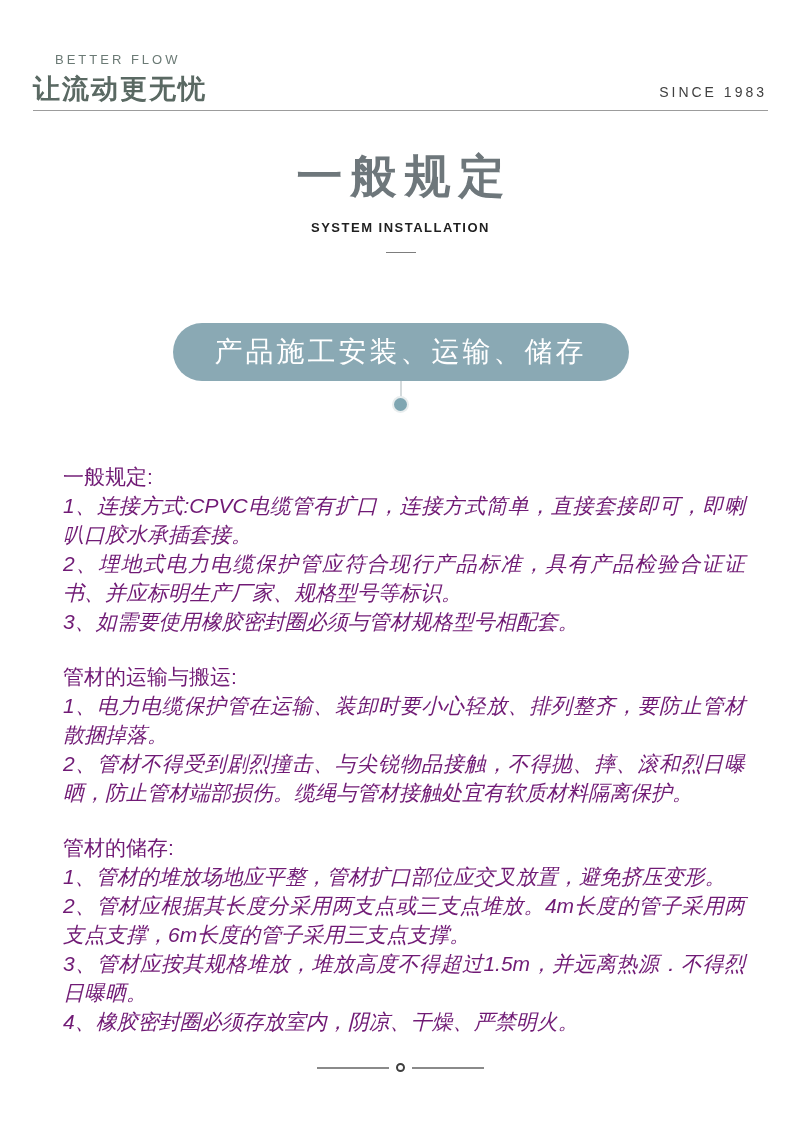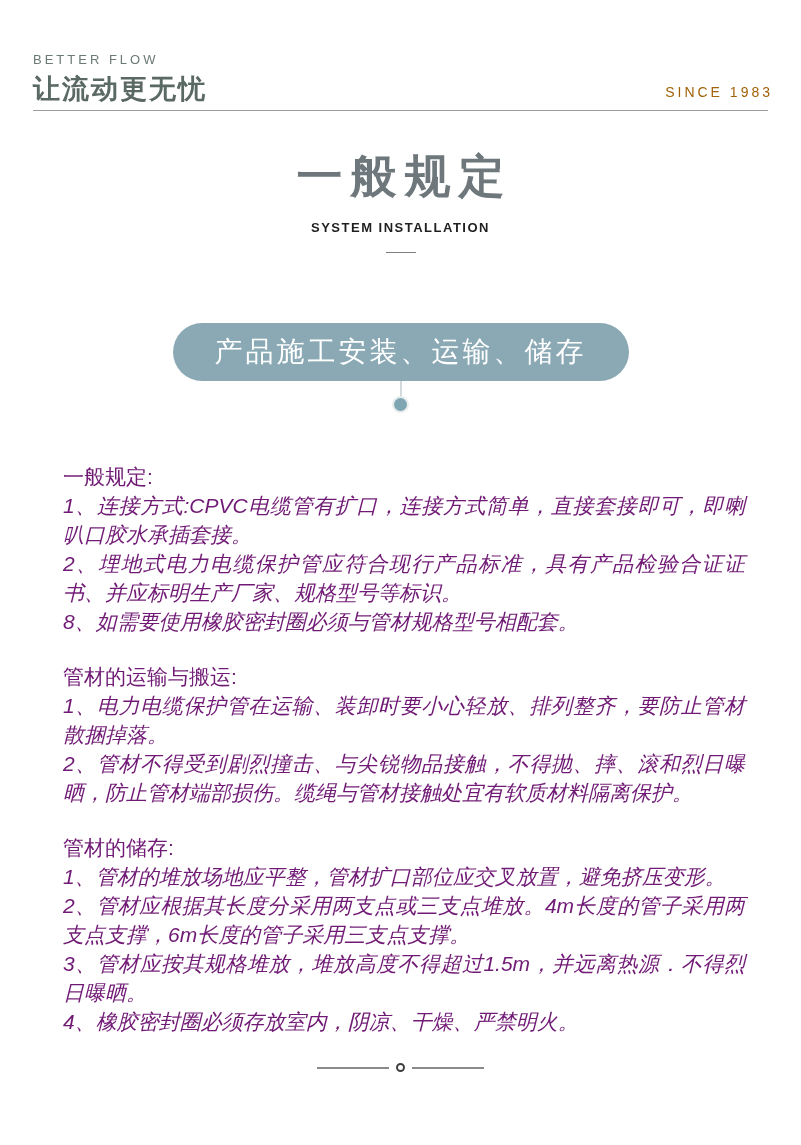--- a/index.html
+++ b/index.html
@@ -10,29 +10,29 @@
     position: relative;
     overflow: hidden;
     color: #3b3b3b;
   }
   .page { position: absolute; inset: 0; background: #ffffff; }
 
   
   .brand { position: absolute; left: 33px; top: 52px; }
   .brand-top {
     font-size: 13px; letter-spacing: 3px; color: #6b7a75;
-    font-weight: 500; margin-bottom: 4px;
+    font-weight: 500; margin-bottom: 4px; margin-left: 22px;
   }
   .brand-main {
     font-size: 27px; font-weight: bold; color: #5a6963;
     letter-spacing: 2px;
   }
   .since {
-    position: absolute; right: 28px; top: 84px;
-    font-size: 14px; letter-spacing: 3px; color: #a16207; font-weight: 500;
+    position: absolute; right: 34px; top: 84px;
+    font-size: 14px; letter-spacing: 3px; color: #404040; font-weight: 500;
   }
   .header-rule {
     position: absolute; left: 33px; right: 33px; top: 110px;
     height: 1px; background: #9c9c9c; border: none;
   }
 
   
   .title-block { position: absolute; top: 146px; left: 0; right: 0; text-align: center; }
   .page-title {
     font-size: 46px; font-weight: bold; color: #6e777b;
@@ -111,21 +111,21 @@
     <div class="banner-pill">产品施工安装、运输、储存</div>
     <div class="connector-line"></div>
     <div class="connector-dot"></div>
   </div>
 
   <main class="content">
       <section class="text-section">
         <p class="section-heading">一般规定:</p>
         <p class="section-item">1、连接方式:CPVC电缆管有扩口，连接方式简单，直接套接即可，即喇叭口胶水承插套接。</p>
         <p class="section-item">2、埋地式电力电缆保护管应符合现行产品标准，具有产品检验合证证书、并应标明生产厂家、规格型号等标识。</p>
-        <p class="section-item">8、如需要使用橡胶密封圈必须与管材规格型号相配套。</p>
+        <p class="section-item">3、如需要使用橡胶密封圈必须与管材规格型号相配套。</p>
       </section>
       <section class="text-section">
         <p class="section-heading">管材的运输与搬运:</p>
         <p class="section-item">1、电力电缆保护管在运输、装卸时要小心轻放、排列整齐，要防止管材散捆掉落。</p>
         <p class="section-item">2、管材不得受到剧烈撞击、与尖锐物品接触，不得抛、摔、滚和烈日曝晒，防止管材端部损伤。缆绳与管材接触处宜有软质材料隔离保护。</p>
       </section>
       <section class="text-section">
         <p class="section-heading">管材的储存:</p>
         <p class="section-item">1、管材的堆放场地应平整，管材扩口部位应交叉放置，避免挤压变形。</p>
         <p class="section-item">2、管材应根据其长度分采用两支点或三支点堆放。4m长度的管子采用两支点支撑，6m长度的管子采用三支点支撑。</p>

